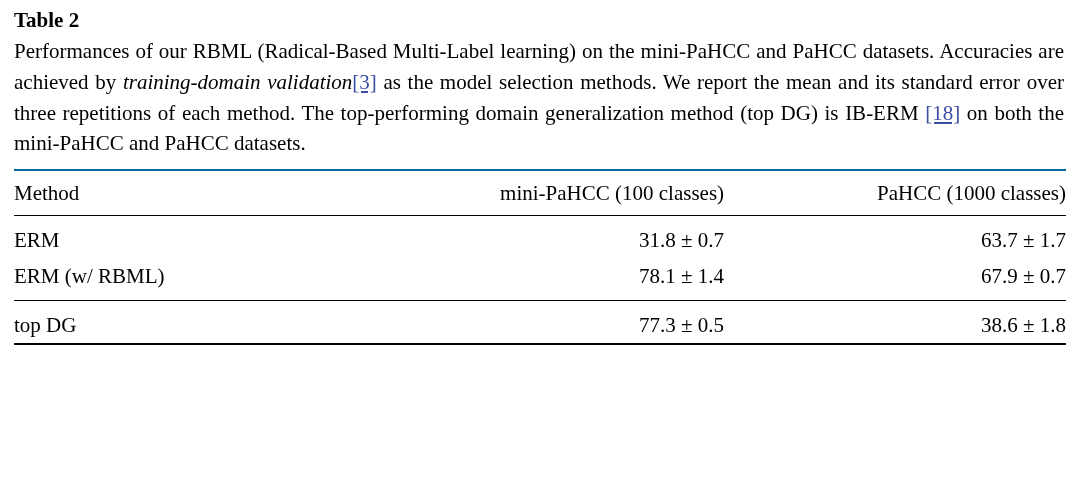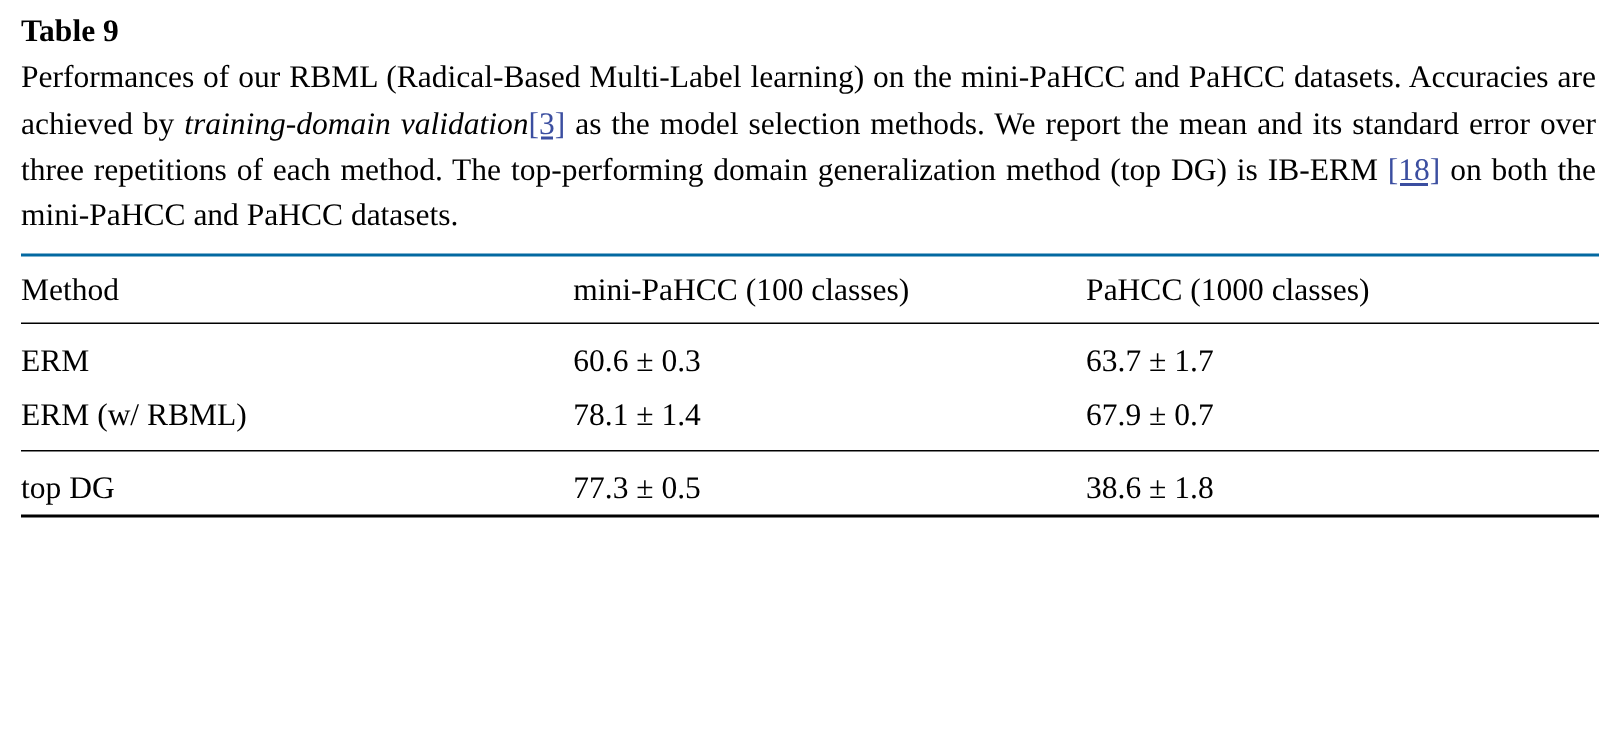--- a/index.html
+++ b/index.html
@@ -64,21 +64,21 @@
   }
   .rule-bottom td {
     border-top: 2px solid #000;
   }
   th.col-method, td.col-method {
     text-align: left;
     padding-left: 30px;
     width: 35%;
   }
   th.col-num, td.col-num {
-    text-align: left;
+    text-align: right;
     width: 32.5%;
   }
   .hdr-cell {
     height: 44px;
     line-height: 44px;
   }
   .body-cell {
     height: 36px;
     line-height: 36px;
   }
@@ -93,36 +93,36 @@
   }
   .spacer-row td {
     height: 8px;
   }
 </style>
 </head>
 <body>
 
 <div class="page">
 
-  <div class="table-label">Table 9</div>
+  <div class="table-label">Table 2</div>
 
   <div class="caption"><span>Performances of our RBML (Radical-Based Multi-Label learning) on the mini-PaHCC and PaHCC datasets. Accuracies are achieved by </span><span class="ital">training-domain validation</span><span class="cite">[3]</span><span> as the model selection methods. We report the mean and its standard error over three repetitions of each method. The top-performing domain generalization method (top DG) is IB-ERM </span><span class="cite">[18]</span><span> on both the mini-PaHCC and PaHCC datasets.</span></div>
 
   <table class="data">
     <thead>
       <tr class="rule-top">
         <th class="col-method hdr-cell">Method</th>
         <th class="col-num hdr-cell">mini-PaHCC (100 classes)</th>
         <th class="col-num hdr-cell">PaHCC (1000 classes)</th>
       </tr>
     </thead>
     <tbody>
       <tr class="rule-mid pad-top">
         <td class="col-method body-cell">ERM</td>
-        <td class="col-num body-cell">60.6 ± 0.3</td>
+        <td class="col-num body-cell">31.8 ± 0.7</td>
         <td class="col-num body-cell">63.7 ± 1.7</td>
       </tr>
       <tr class="pad-bot">
         <td class="col-method body-cell bold">ERM (w/ RBML)</td>
         <td class="col-num body-cell bold">78.1 ± 1.4</td>
         <td class="col-num body-cell bold">67.9 ± 0.7</td>
       </tr>
       <tr class="rule-mid pad-top">
         <td class="col-method body-cell">top DG</td>
         <td class="col-num body-cell">77.3 ± 0.5</td>

